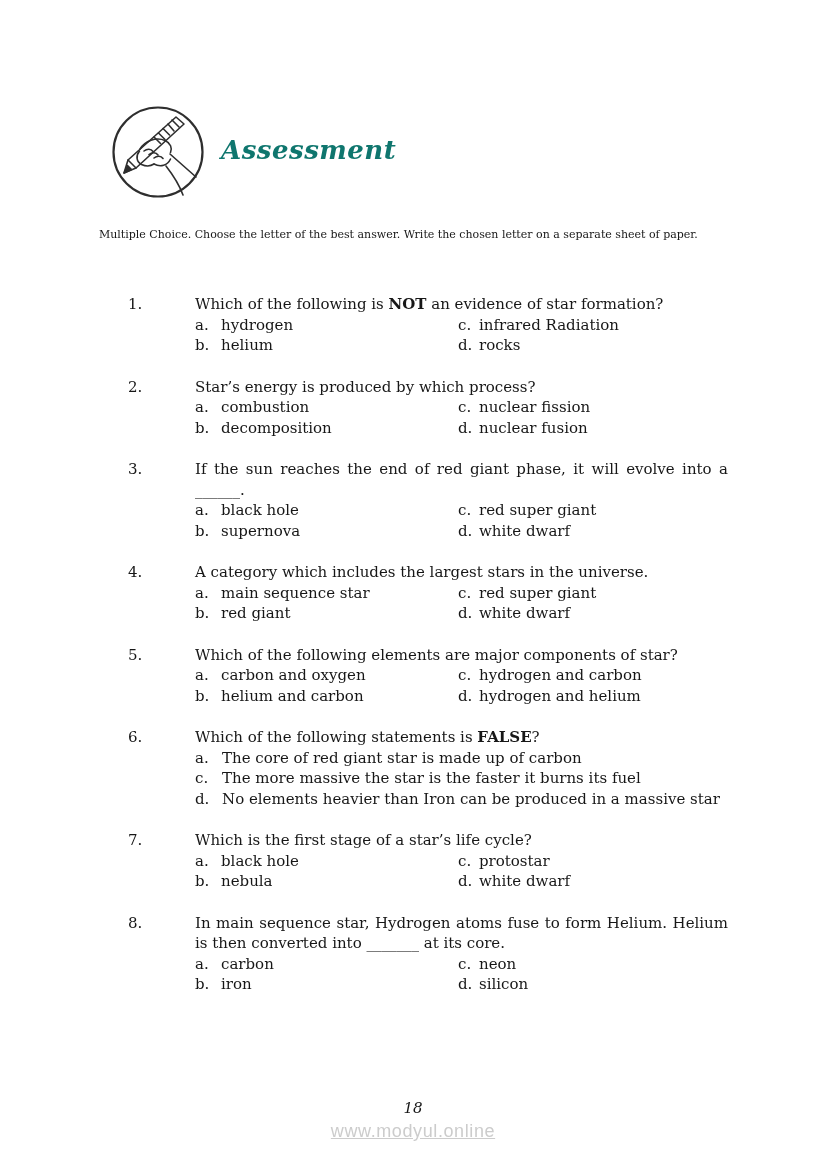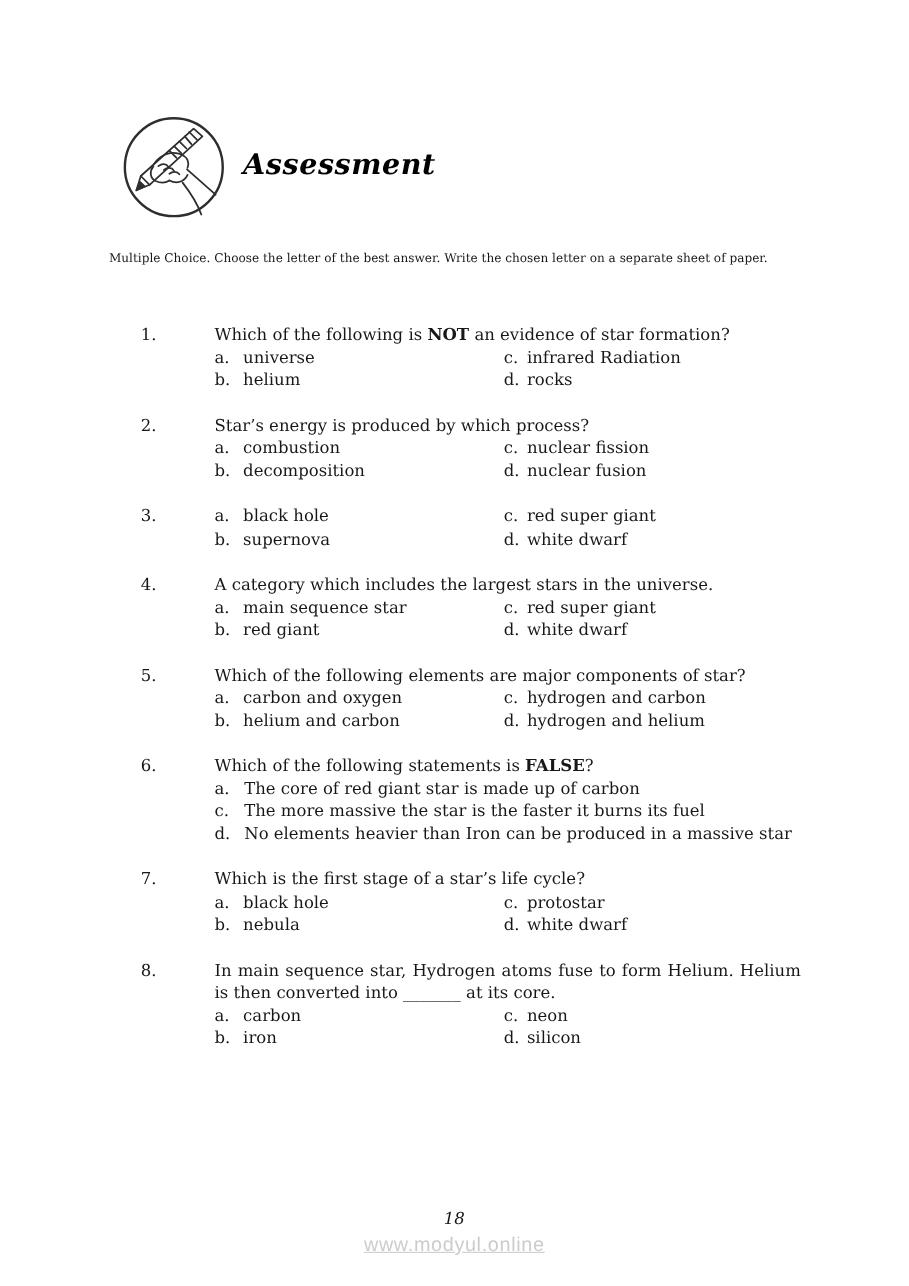--- a/index.html
+++ b/index.html
@@ -8,21 +8,21 @@
     font-family:"DejaVu Serif", serif; color:#171717; overflow:hidden;
   }
   .page { position:absolute; inset:0; }
 
   .header-icon {
     position:absolute; left:110px; top:104px; width:96px; height:96px;
   }
   .doc-title {
     position:absolute; left:221px; top:135px;
     font-size:26px; font-weight:bold; font-style:italic; letter-spacing:0.5px;
-    color:#000000;
+    color:#0f766e;
   }
 
   .instructions {
     position:absolute; left:99px; top:225px; width:629px;
     font-size:11px; line-height:20.5px; text-align:justify;
   }
 
   .questions {
     position:absolute; left:128px; top:294px; width:600px;
     font-size:15px; line-height:20.5px;
@@ -82,21 +82,21 @@
   <div class="doc-title">Assessment</div>
 
   <div class="instructions">Multiple Choice. Choose the letter of the best answer. Write the chosen letter on a separate sheet of paper.</div>
 
   <div class="questions">
       <div class="question">
         <div class="q-num">1.</div>
         <div class="q-body">
           <div class="q-text">Which of the following is <b>NOT</b> an evidence of star formation?</div>
           <div class="opts two">
-            <div class="opt c1"><span class="lbl">a.</span><span class="otx">universe</span></div>
+            <div class="opt c1"><span class="lbl">a.</span><span class="otx">hydrogen</span></div>
             <div class="opt c2"><span class="lbl">c.</span><span class="otx">infrared Radiation</span></div>
             <div class="opt c1"><span class="lbl">b.</span><span class="otx">helium</span></div>
             <div class="opt c2"><span class="lbl">d.</span><span class="otx">rocks</span></div>
           </div>
         </div>
       </div>
       <div class="question">
         <div class="q-num">2.</div>
         <div class="q-body">
           <div class="q-text">Star’s energy is produced by which process?</div>
@@ -104,20 +104,21 @@
             <div class="opt c1"><span class="lbl">a.</span><span class="otx">combustion</span></div>
             <div class="opt c2"><span class="lbl">c.</span><span class="otx">nuclear fission</span></div>
             <div class="opt c1"><span class="lbl">b.</span><span class="otx">decomposition</span></div>
             <div class="opt c2"><span class="lbl">d.</span><span class="otx">nuclear fusion</span></div>
           </div>
         </div>
       </div>
       <div class="question">
         <div class="q-num">3.</div>
         <div class="q-body">
+          <div class="q-text">If the sun reaches the end of red giant phase, it will evolve into a ______.</div>
           <div class="opts two">
             <div class="opt c1"><span class="lbl">a.</span><span class="otx">black hole</span></div>
             <div class="opt c2"><span class="lbl">c.</span><span class="otx">red super giant</span></div>
             <div class="opt c1"><span class="lbl">b.</span><span class="otx">supernova</span></div>
             <div class="opt c2"><span class="lbl">d.</span><span class="otx">white dwarf</span></div>
           </div>
         </div>
       </div>
       <div class="question">
         <div class="q-num">4.</div>

